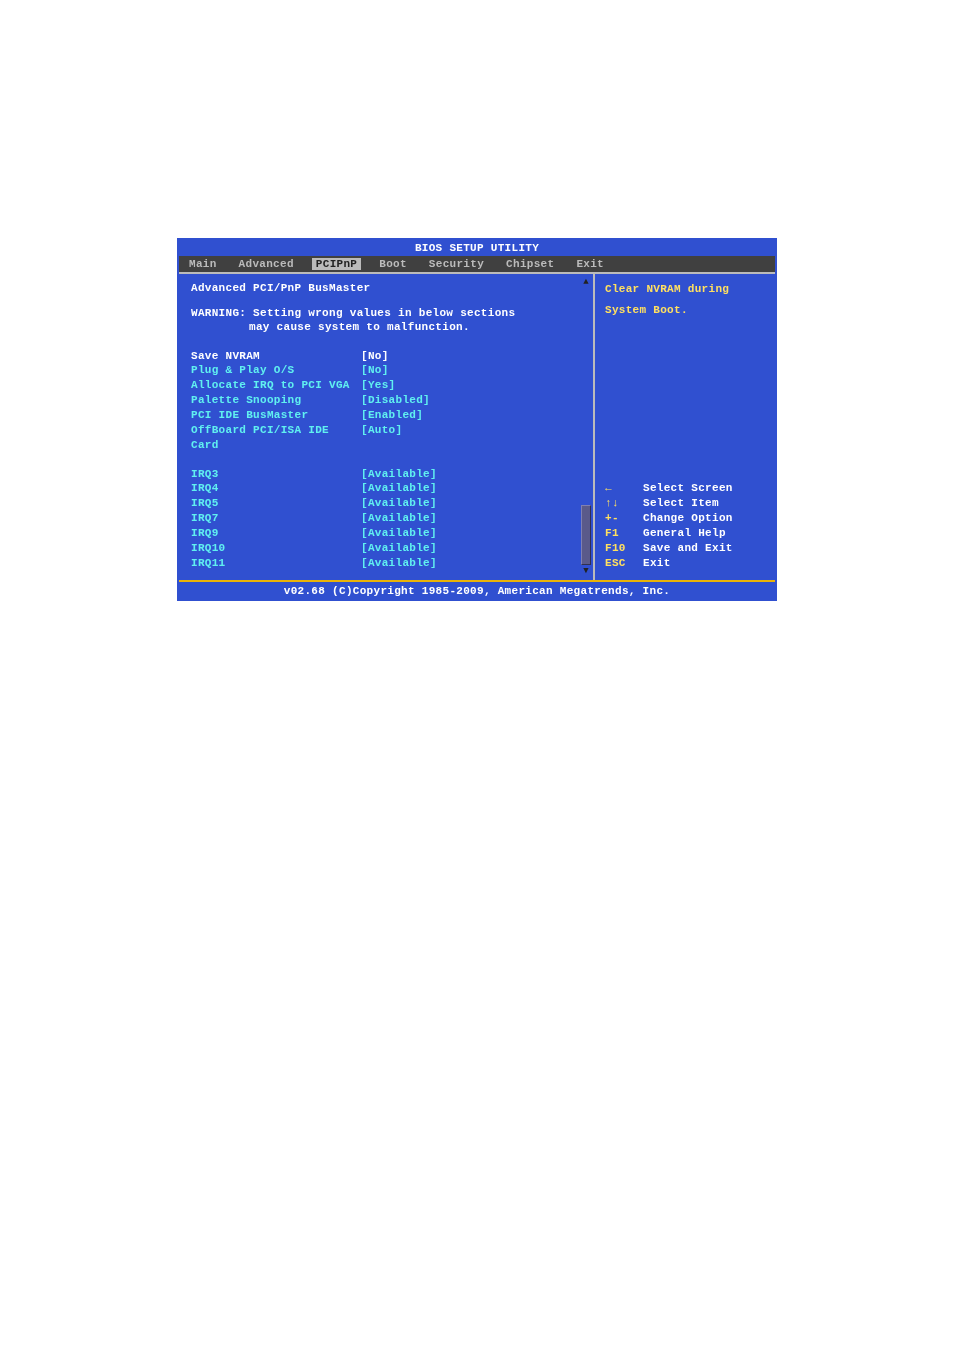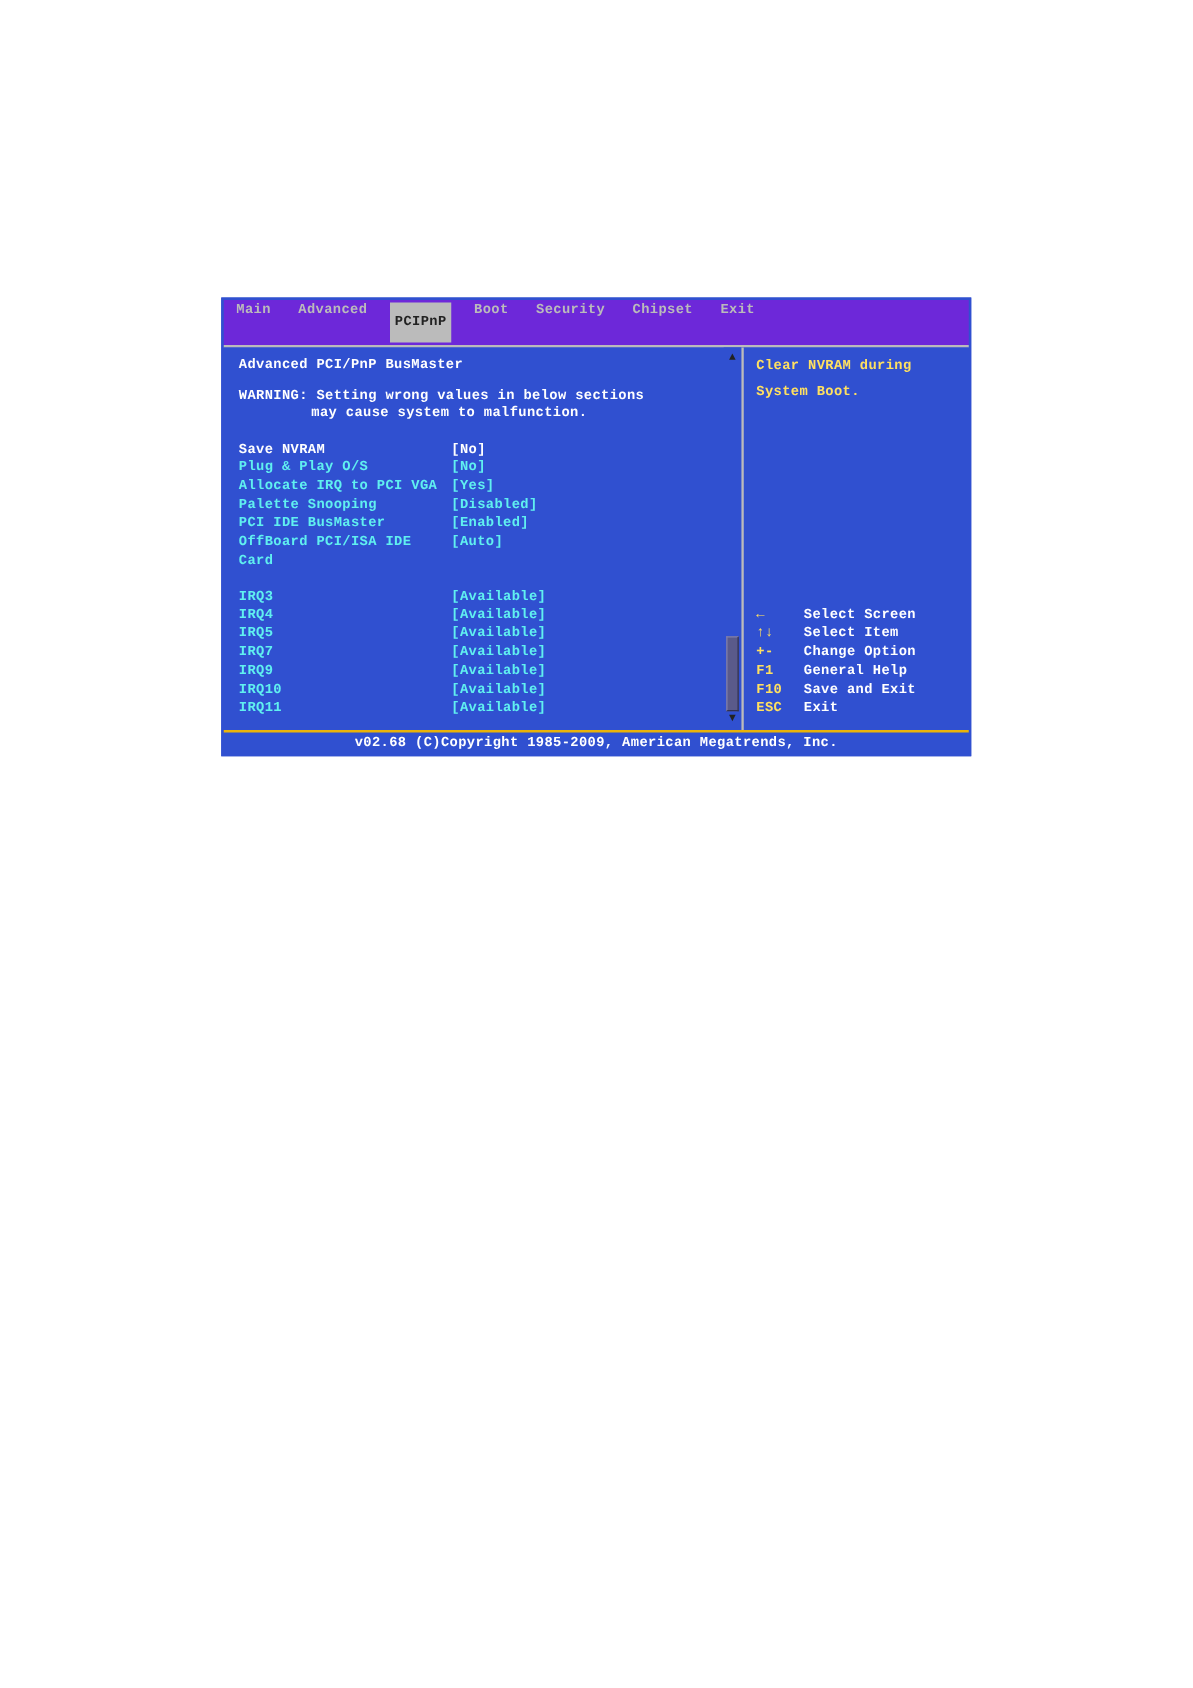--- a/index.html
+++ b/index.html
@@ -21,33 +21,33 @@
       font-weight: bold;
       letter-spacing: 0.3px;
     }
     .title-bar {
       background: #3050d0;
       color: #fff;
       text-align: center;
       padding: 2px 0;
     }
     .menu-bar {
-      background: #6d28d9;
+      background: #404040;
       color: #bbb;
       padding: 2px 10px;
       display: flex;
     }
     .menu-item {
       margin-right: 22px;
       cursor: default;
     }
     .menu-item.active {
       background: #bbb;
       color: #222;
-      padding: 10px 4px;
+      padding: 0 4px;
       margin-left: -4px;
       margin-right: 18px;
     }
     .content {
       display: flex;
       border-top: 2px solid #bbb;
     }
     .left-pane {
       flex: 1;
       background: #3050d0;
@@ -146,20 +146,23 @@
       border-left: 1px solid #8080b0;
       border-top: 1px solid #8080b0;
       border-right: 1px solid #303050;
       border-bottom: 1px solid #303050;
     }
   </style>
 </head>
 <body>
 
 <div class="bios">
+  <div class="title-bar">
+    <span>BIOS SETUP UTILITY</span>
+  </div>
   <div class="menu-bar">
     <span class="menu-item">Main</span>
     <span class="menu-item">Advanced</span>
     <span class="menu-item active">PCIPnP</span>
     <span class="menu-item">Boot</span>
     <span class="menu-item">Security</span>
     <span class="menu-item">Chipset</span>
     <span class="menu-item">Exit</span>
   </div>
   <div class="content">

